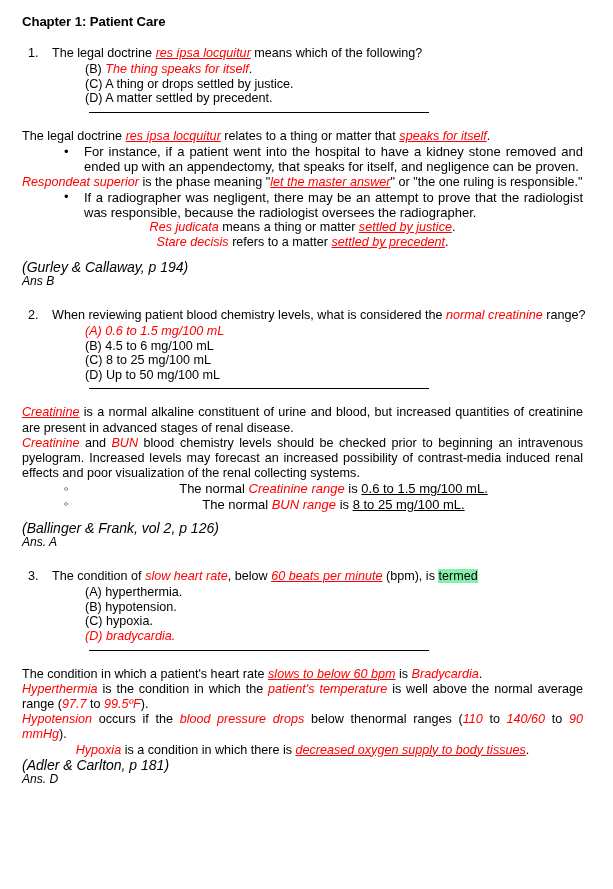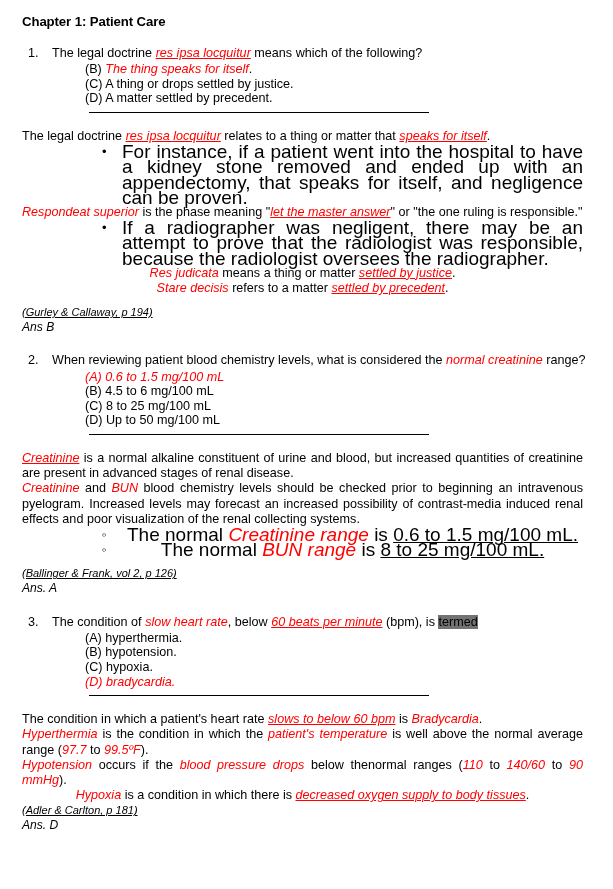--- a/index.html
+++ b/index.html
@@ -87,24 +87,24 @@
   }
   .para.nojust { text-align: center; }
 
   ul.bullets, ul.circles {
     margin: 0;
     padding: 0;
     list-style: none;
   }
   ul.bullets > li, ul.circles > li {
     position: relative;
-    font-size: 19px;
+    font-size: 13px;
     line-height: 15.2px;
     text-align: justify;
-    margin-left: 100px;
+    margin-left: 62px;
     padding-left: 0;
     padding-right: 2px;
   }
   ul.bullets > li::before {
     content: "\2022";
     position: absolute;
     left: -20px;
     top: -0.5px;
     font-size: 13px;
     color: #000;
@@ -115,42 +115,41 @@
   }
   ul.circles > li::before {
     content: "\25E6";
     position: absolute;
     left: -20px;
     top: -0.5px;
     font-size: 13px;
     color: #000;
   }
   .citation {
-    font-size: 11px;
+    font-size: 14px;
     line-height: 14.6px;
     font-style: italic;
     margin: 0;
     padding-top: 9px;
-    text-decoration: underline;
   }
   .citation.tight { padding-top: 0; }
   .answer {
     font-size: 12.1px;
     line-height: 14.6px;
     font-style: italic;
     margin: 0;
   }
   .gap-md { height: 19px; }
 
   
   .r { color: #FF0000; }
   .i { font-style: italic; }
   .u { text-decoration: underline; }
   .r.u { text-decoration: underline; text-decoration-color: #FF0000; }
-  .hl { background-color: #737373; color: #000000; }
+  .hl { background-color: #86efac; color: #000000; }
 </style>
 </head>
 <body>
 
 <div class="page">
   <h1 class="chapter-title">Chapter 1: Patient Care</h1>
   <div id="questions-root">
       <div class="question">
         <div class="q-stem"><span class="q-num">1.</span><span><span class="">The legal doctrine </span><span class="r i u">res ipsa locquitur</span><span class=""> means which of the following?</span></span></div>
         <ul class="options">

